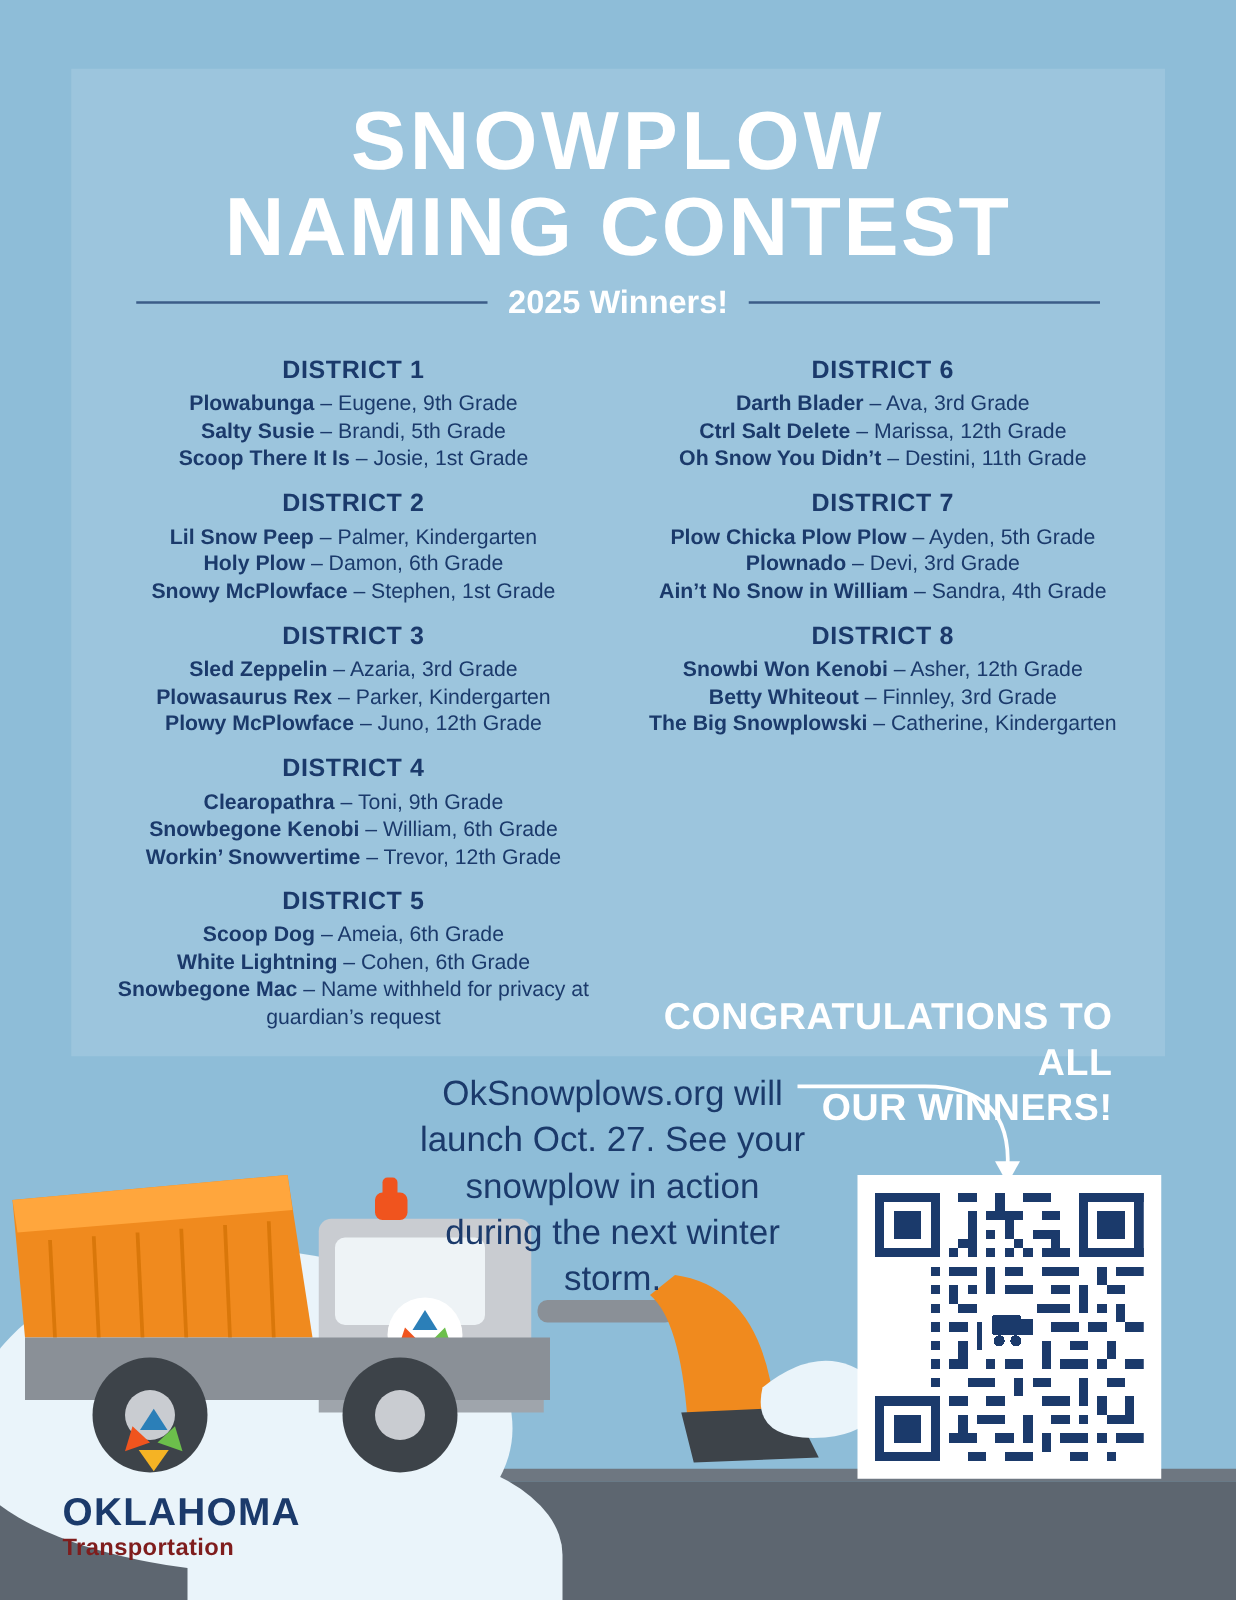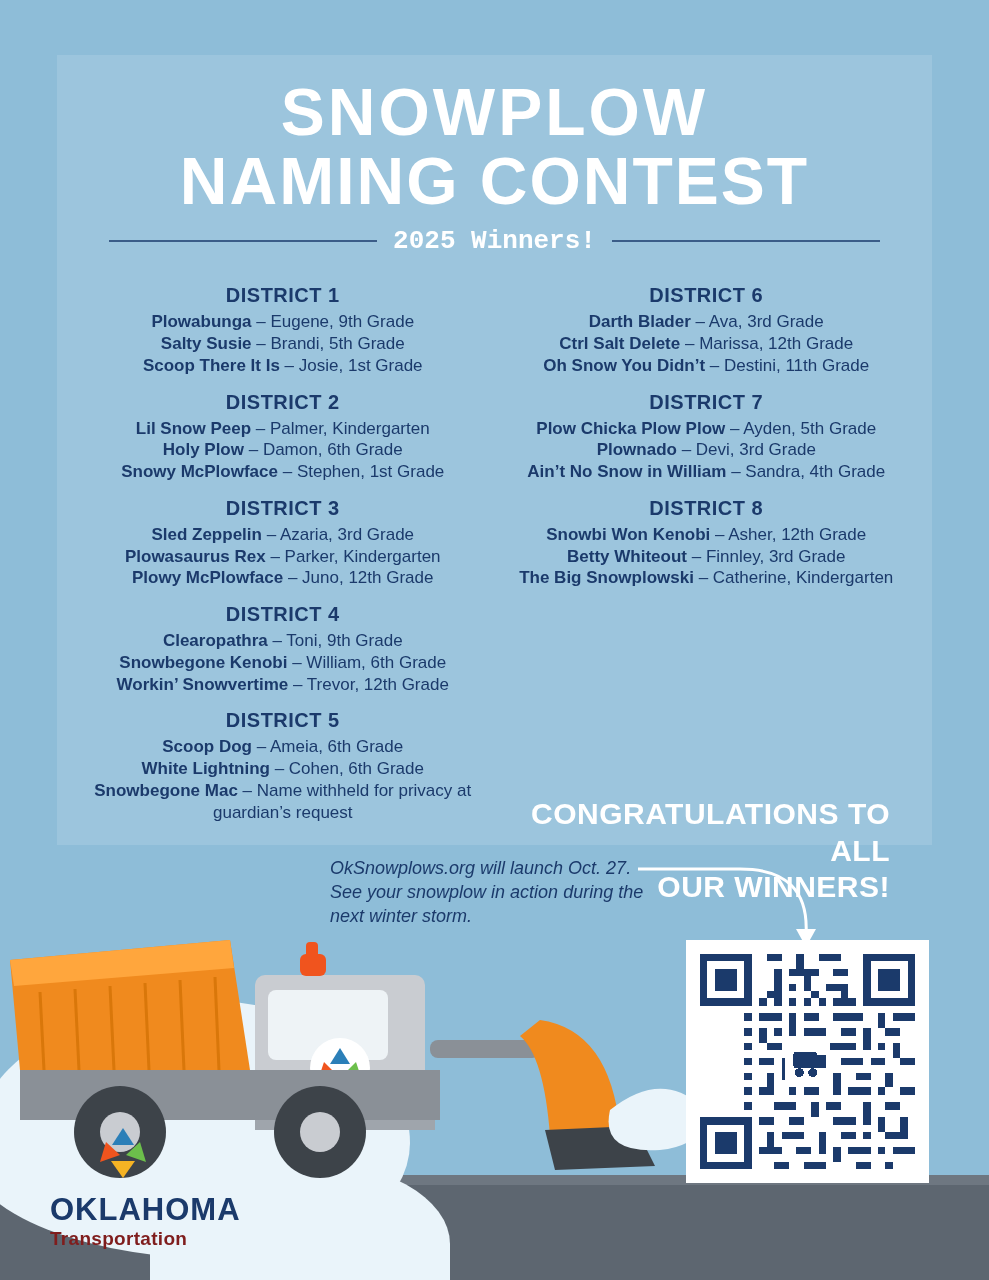--- a/index.html
+++ b/index.html
@@ -32,21 +32,20 @@
   .title .l1 { display:block; font-size: 66px; letter-spacing: 3px; }
   .title .l2 { display:block; font-size: 66px; letter-spacing: 2px; margin-top: 6px;}
   .subrow {
     display:flex; align-items:center; justify-content:center;
     margin-top: 14px; padding: 0 52px;
   }
   .subrow .rule { flex:1; height:2px; background:#1b3a6b; opacity:0.75; }
   .subrow .sub {
     color:#ffffff; font-size: 26px; font-weight: 600; padding: 0 16px;
     white-space: nowrap;
-    font-family: Liberation Mono, monospace;
   }
   .cols {
     display:flex; margin-top: 14px; padding: 0 14px;
   }
   .col { width: 50%; }
   .district {
     text-align:center;
     color:#1b3a6b;
     font-weight:bold;
     font-size: 20px;
@@ -88,21 +87,21 @@
     background:#eaf4fa;
     border-radius: 52% 48% 40% 60% / 60% 55% 45% 40%;
   }
   .snowbank2 {
     position:absolute; left:150px; bottom:0px; width:300px; height:120px;
     background:#eaf4fa;
     border-radius: 50% 50% 0 0 / 70% 70% 0 0;
   }
   .cta {
     position:absolute; left:330px; top:12px; width:320px;
-    text-align:left; color:#1b3a6b; font-size: 18px; line-height:1.32;font-style:italic;
+    text-align:center; color:#1b3a6b; font-size: 28px; line-height:1.32;
   }
   .arrow { position:absolute; left:630px; top:10px; width:220px; height:110px; }
   .qr {
     position:absolute; left:686px; top:940px - 845px; width:243px; height:243px;
     background:#ffffff; padding:14px;
   }
   .qr-canvas { width: 100%; height: 100%; }
   
   .truck { position:absolute; left:0px; bottom:60px; width:700px; height:300px; }
   

